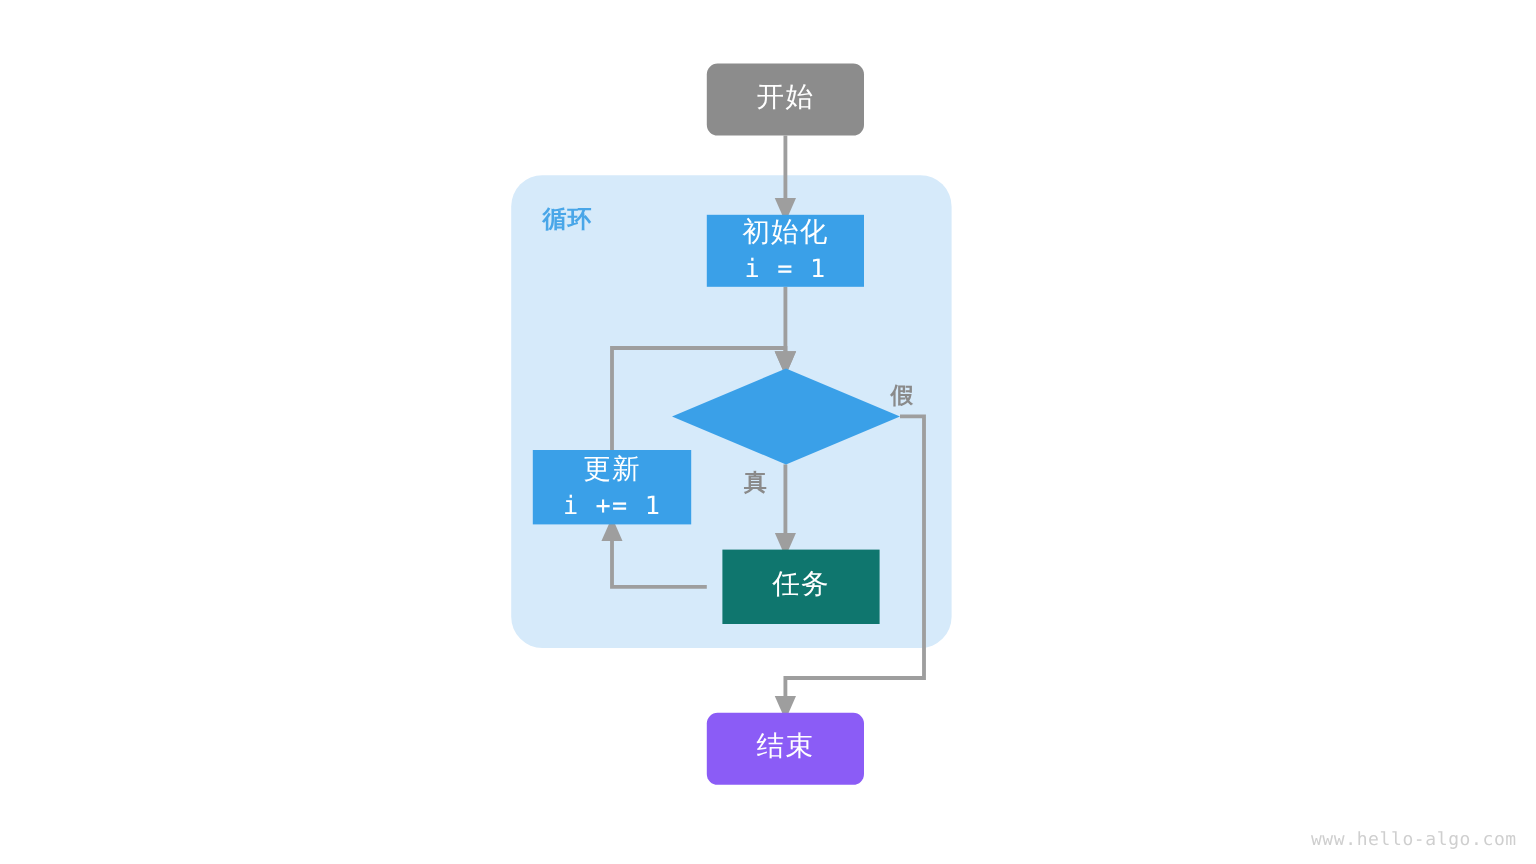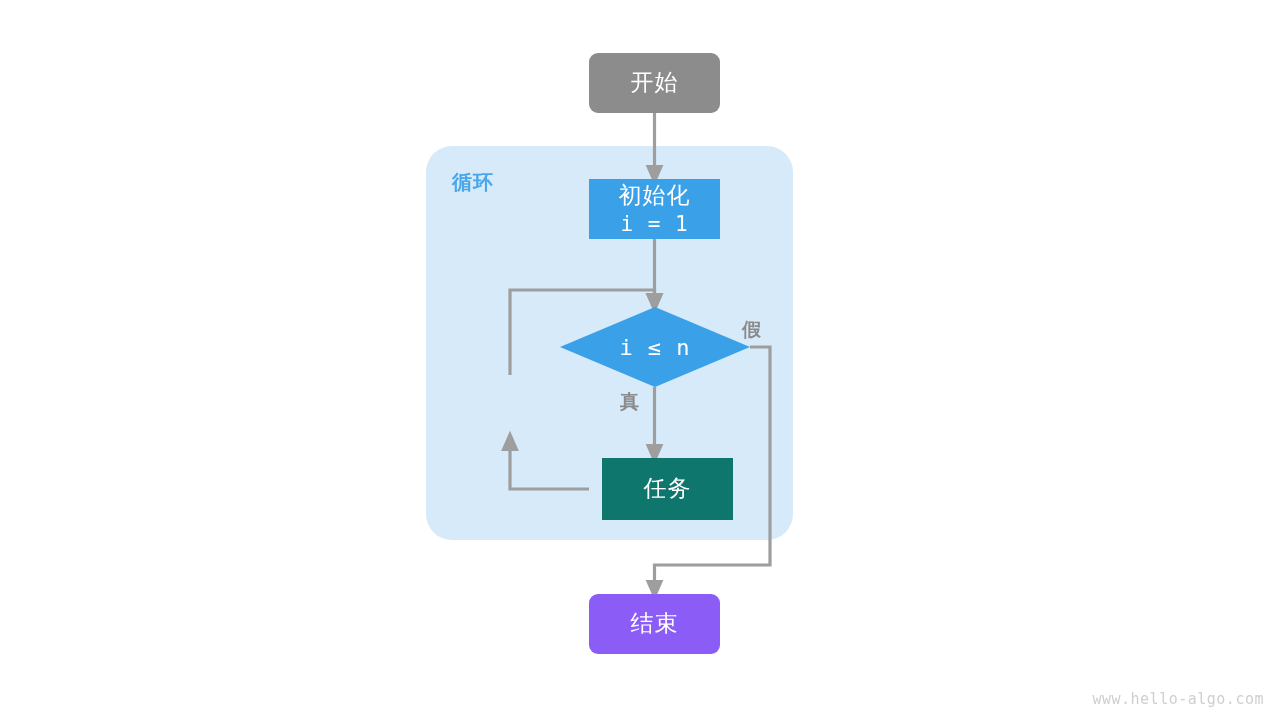--- a/index.html
+++ b/index.html
@@ -30,21 +30,21 @@
     flex-direction: column;
     align-items: center;
     justify-content: center;
     color: #ffffff;
     text-align: center;
     line-height: 1.18;
     box-sizing: border-box;
     z-index: 4;
   }
   .node .cn {
-    font-family: Liberation Sans, sans-serif;
+    font-family: Liberation Mono, monospace;
     font-size: 23px;
     letter-spacing: 1px;
   }
   .node .code {
     font-family: "DejaVu Sans Mono", monospace;
     font-size: 21px;
     letter-spacing: 1px;
     margin-top: 3px;
   }
   .terminal {
@@ -130,22 +130,25 @@
 
   <div class="node terminal" id="node-start" style="left: 589px; top: 53px; width: 131px; height: 60px; background: rgb(140, 140, 140);">
     <span class="cn">开始</span>
   </div>
 
   <div class="node process" id="node-init" style="left: 589px; top: 179px; width: 131px; height: 60px; background: rgb(58, 160, 232);">
     <span class="cn">初始化</span>
     <span class="code">i = 1</span>
   </div>
 
-  <div class="diamond-label" id="node-condition" style="left: 560px; top: 307px; width: 190px; height: 80px;">i ≤ n</div>
 
+  <div class="node process" id="node-update" style="left: 444px; top: 375px; width: 132px; height: 62px; background: rgb(58, 160, 232);">
+    <span class="cn">更新</span>
+    <span class="code">i += 1</span>
+  </div>
 
   <div class="node task" id="node-task" style="left: 602px; top: 458px; width: 131px; height: 62px; background: #0f766e;">
     <span class="cn">任务</span>
   </div>
 
   <div class="node terminal" id="node-end" style="left: 589px; top: 594px; width: 131px; height: 60px; background: #8b5cf6;">
     <span class="cn">结束</span>
   </div>
 
   <div class="edge-label" id="label-true" style="left: 620px; top: 389px; color: rgb(138, 138, 138);">真</div>

